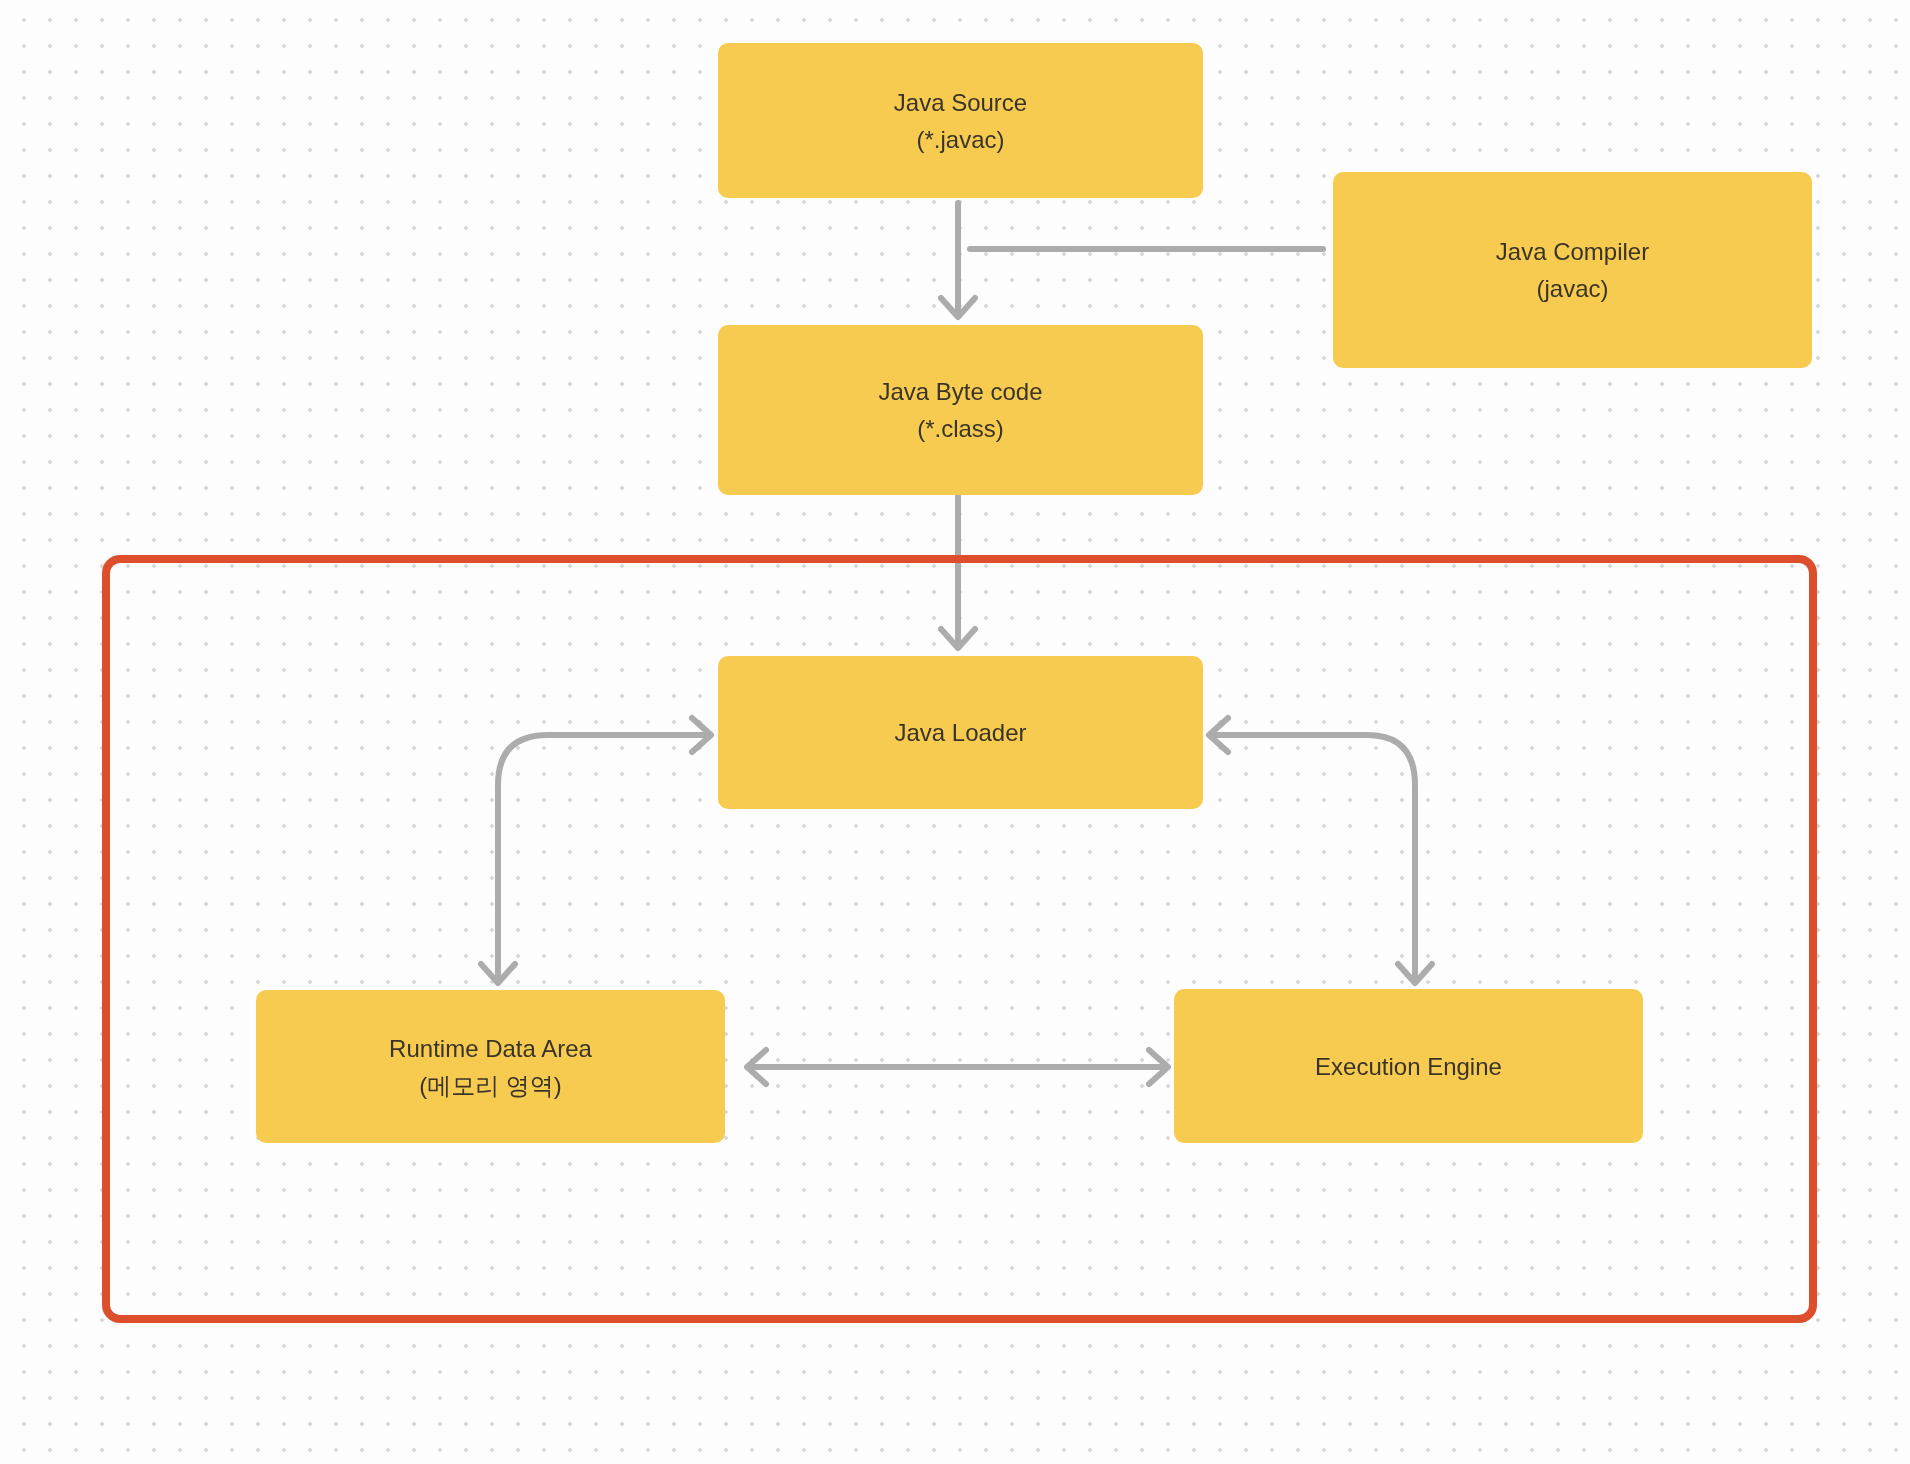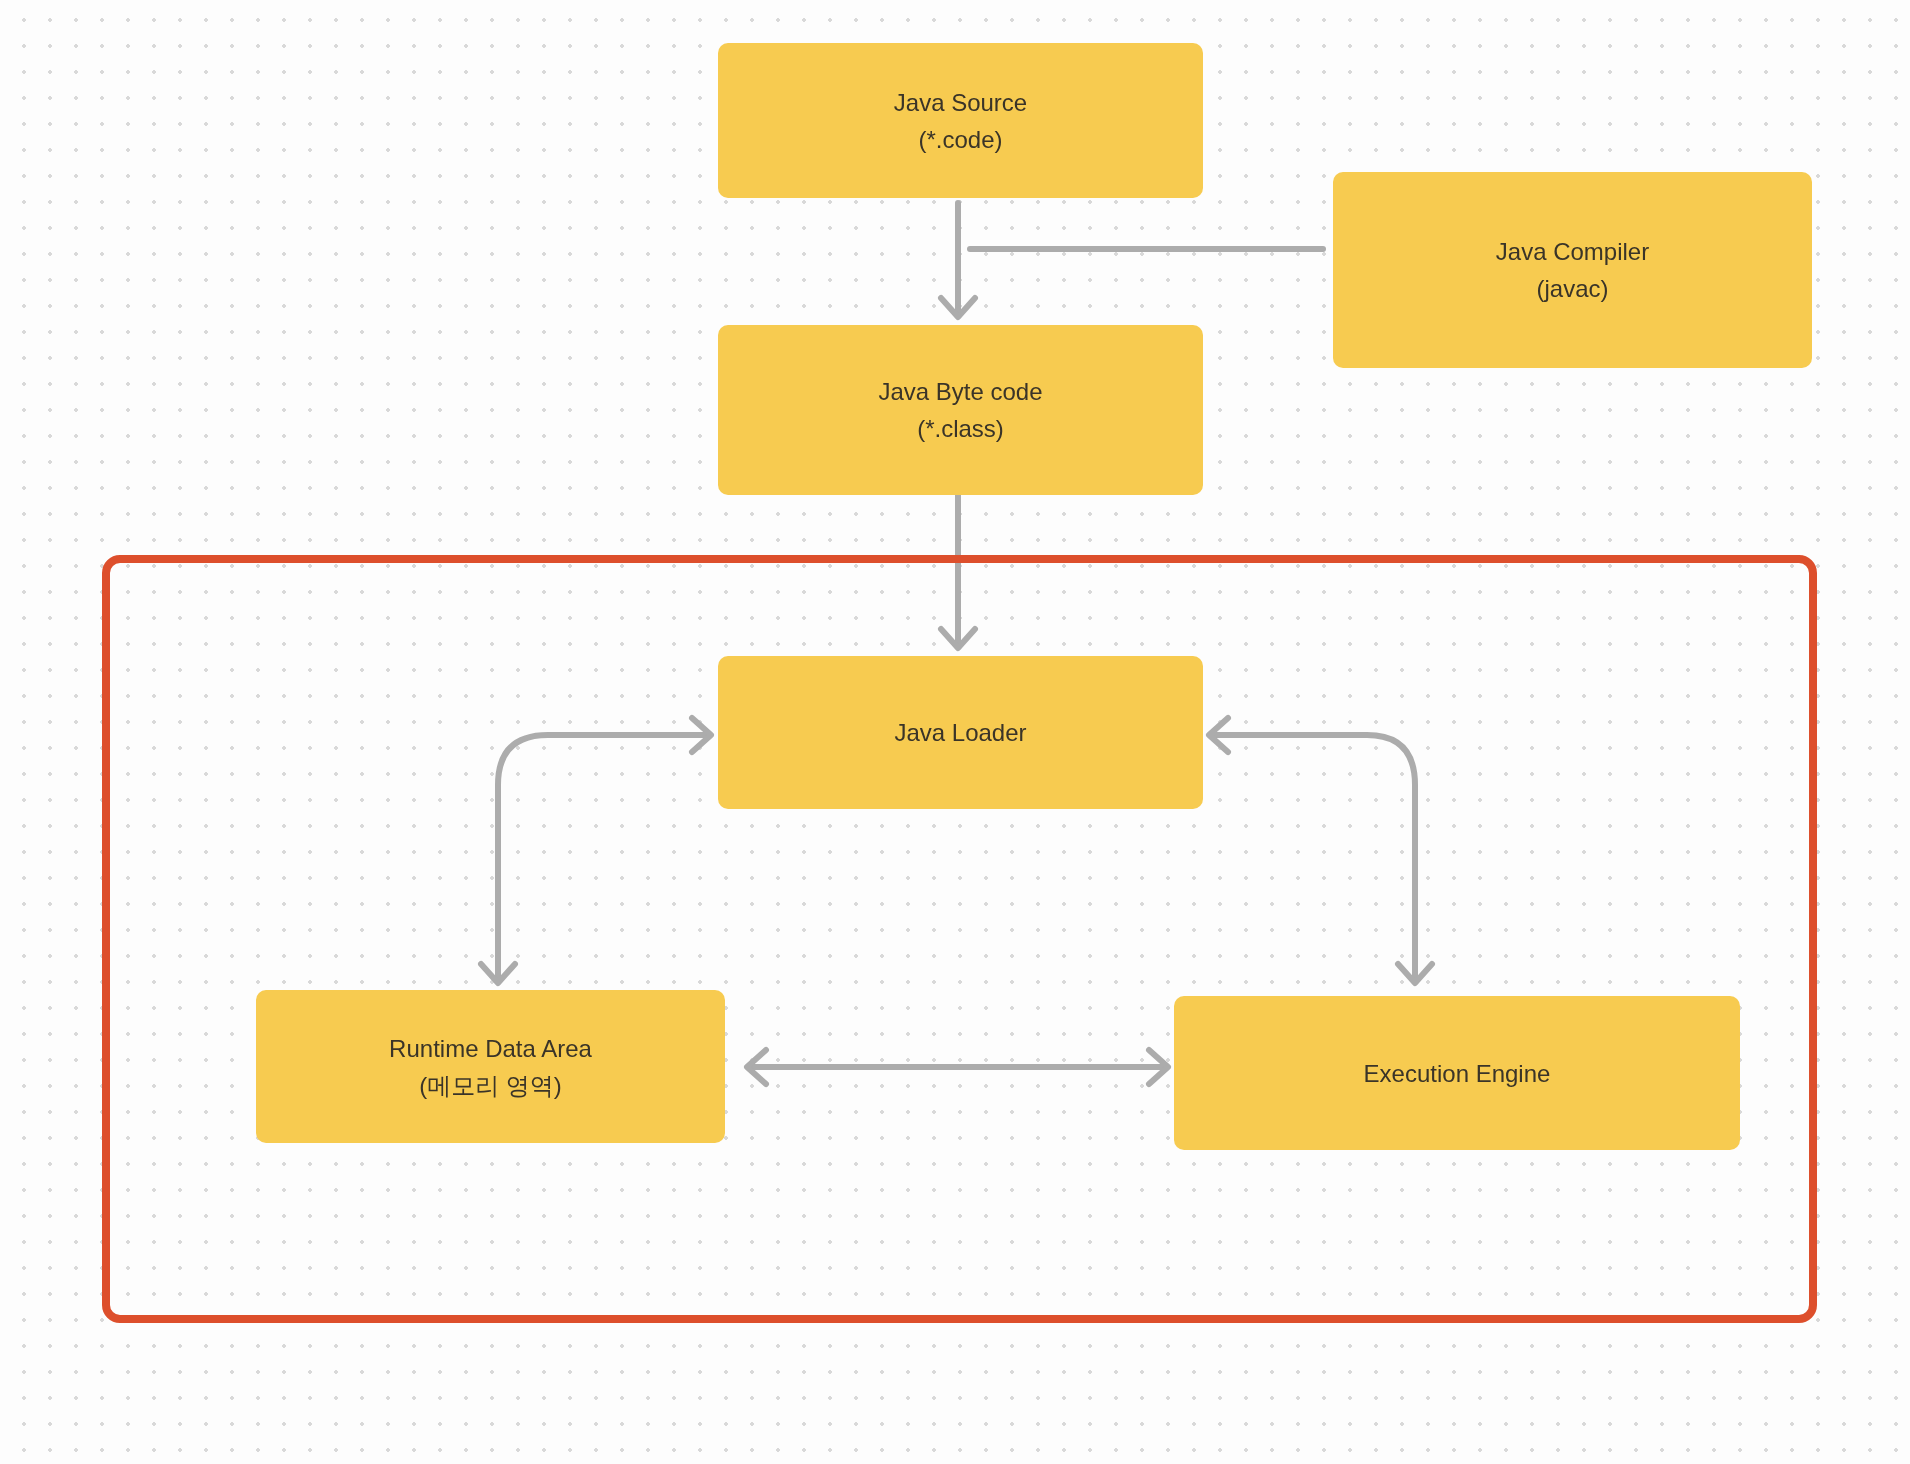--- a/index.html
+++ b/index.html
@@ -52,21 +52,21 @@
   }
   .node .title { font-weight: 400; }
   .node .subtitle { font-weight: 400; }
   .node .subtitle:empty { display: none; }
 
   #node-java-source     { left: 718px;  top: 43px;  width: 485px; height: 155px; }
   #node-java-compiler   { left: 1333px; top: 172px; width: 479px; height: 196px; }
   #node-java-bytecode   { left: 718px;  top: 325px; width: 485px; height: 170px; }
   #node-class-loader    { left: 718px;  top: 656px; width: 485px; height: 153px; }
   #node-runtime-data    { left: 256px;  top: 990px; width: 469px; height: 153px; align-items: center; }
-  #node-execution-engine{ left: 1174px; top: 989px; width: 566px; height: 154px; margin-top: 7px; }
+  #node-execution-engine{ left: 1174px; top: 989px; width: 469px; height: 154px; }
 
   .caption {
     position: absolute;
     right: 44px;
     top: 1382px;
     font-size: 39px;
     font-weight: 700;
     color: #1C1C1C;
     letter-spacing: -0.5px;
     z-index: 3;
@@ -110,21 +110,21 @@
       <line x1="752" y1="1067" x2="1163" y2="1067"></line>
       <polyline points="766,1050 747,1067 766,1084"></polyline>
       <polyline points="1149,1050 1168,1067 1149,1084"></polyline>
     </g>
   </svg>
 
   <div class="jvm-container"></div>
 
   <div class="node" id="node-java-source">
     <span class="title">Java Source</span>
-    <span class="subtitle">(*.code)</span>
+    <span class="subtitle">(*.javac)</span>
   </div>
 
   <div class="node" id="node-java-compiler">
     <span class="title">Java Compiler</span>
     <span class="subtitle">(javac)</span>
   </div>
 
   <div class="node" id="node-java-bytecode">
     <span class="title">Java Byte code</span>
     <span class="subtitle">(*.class)</span>

